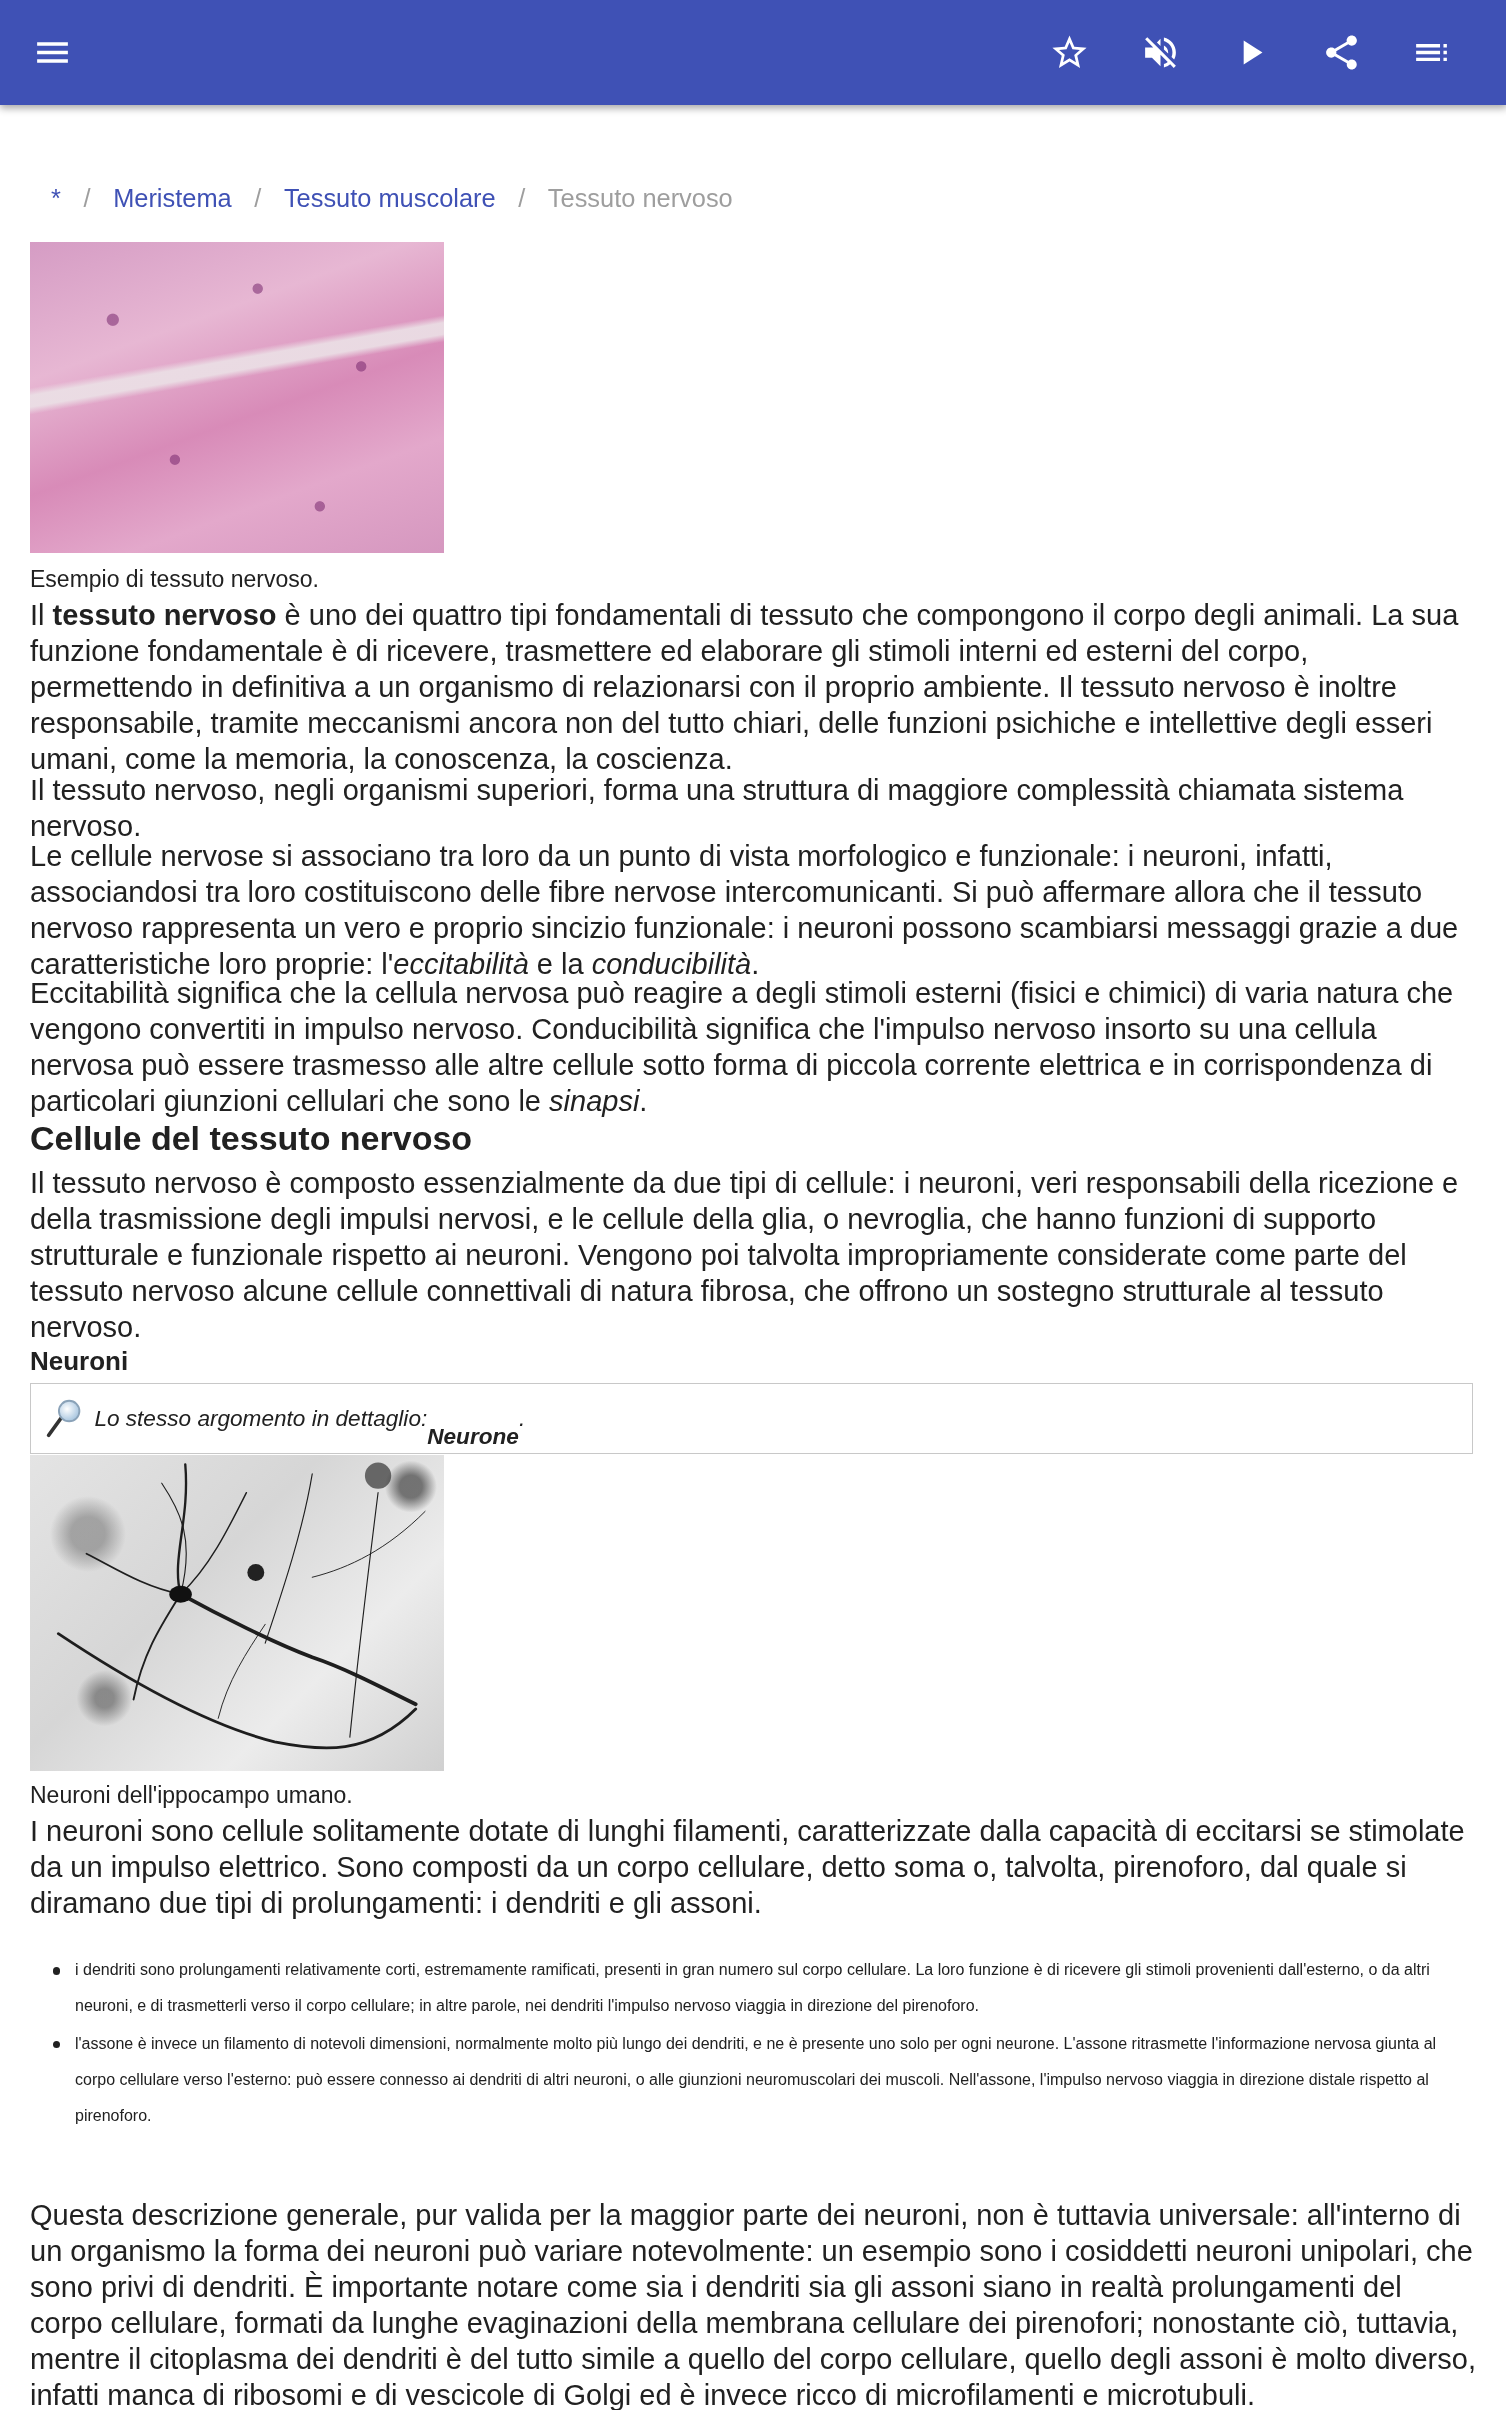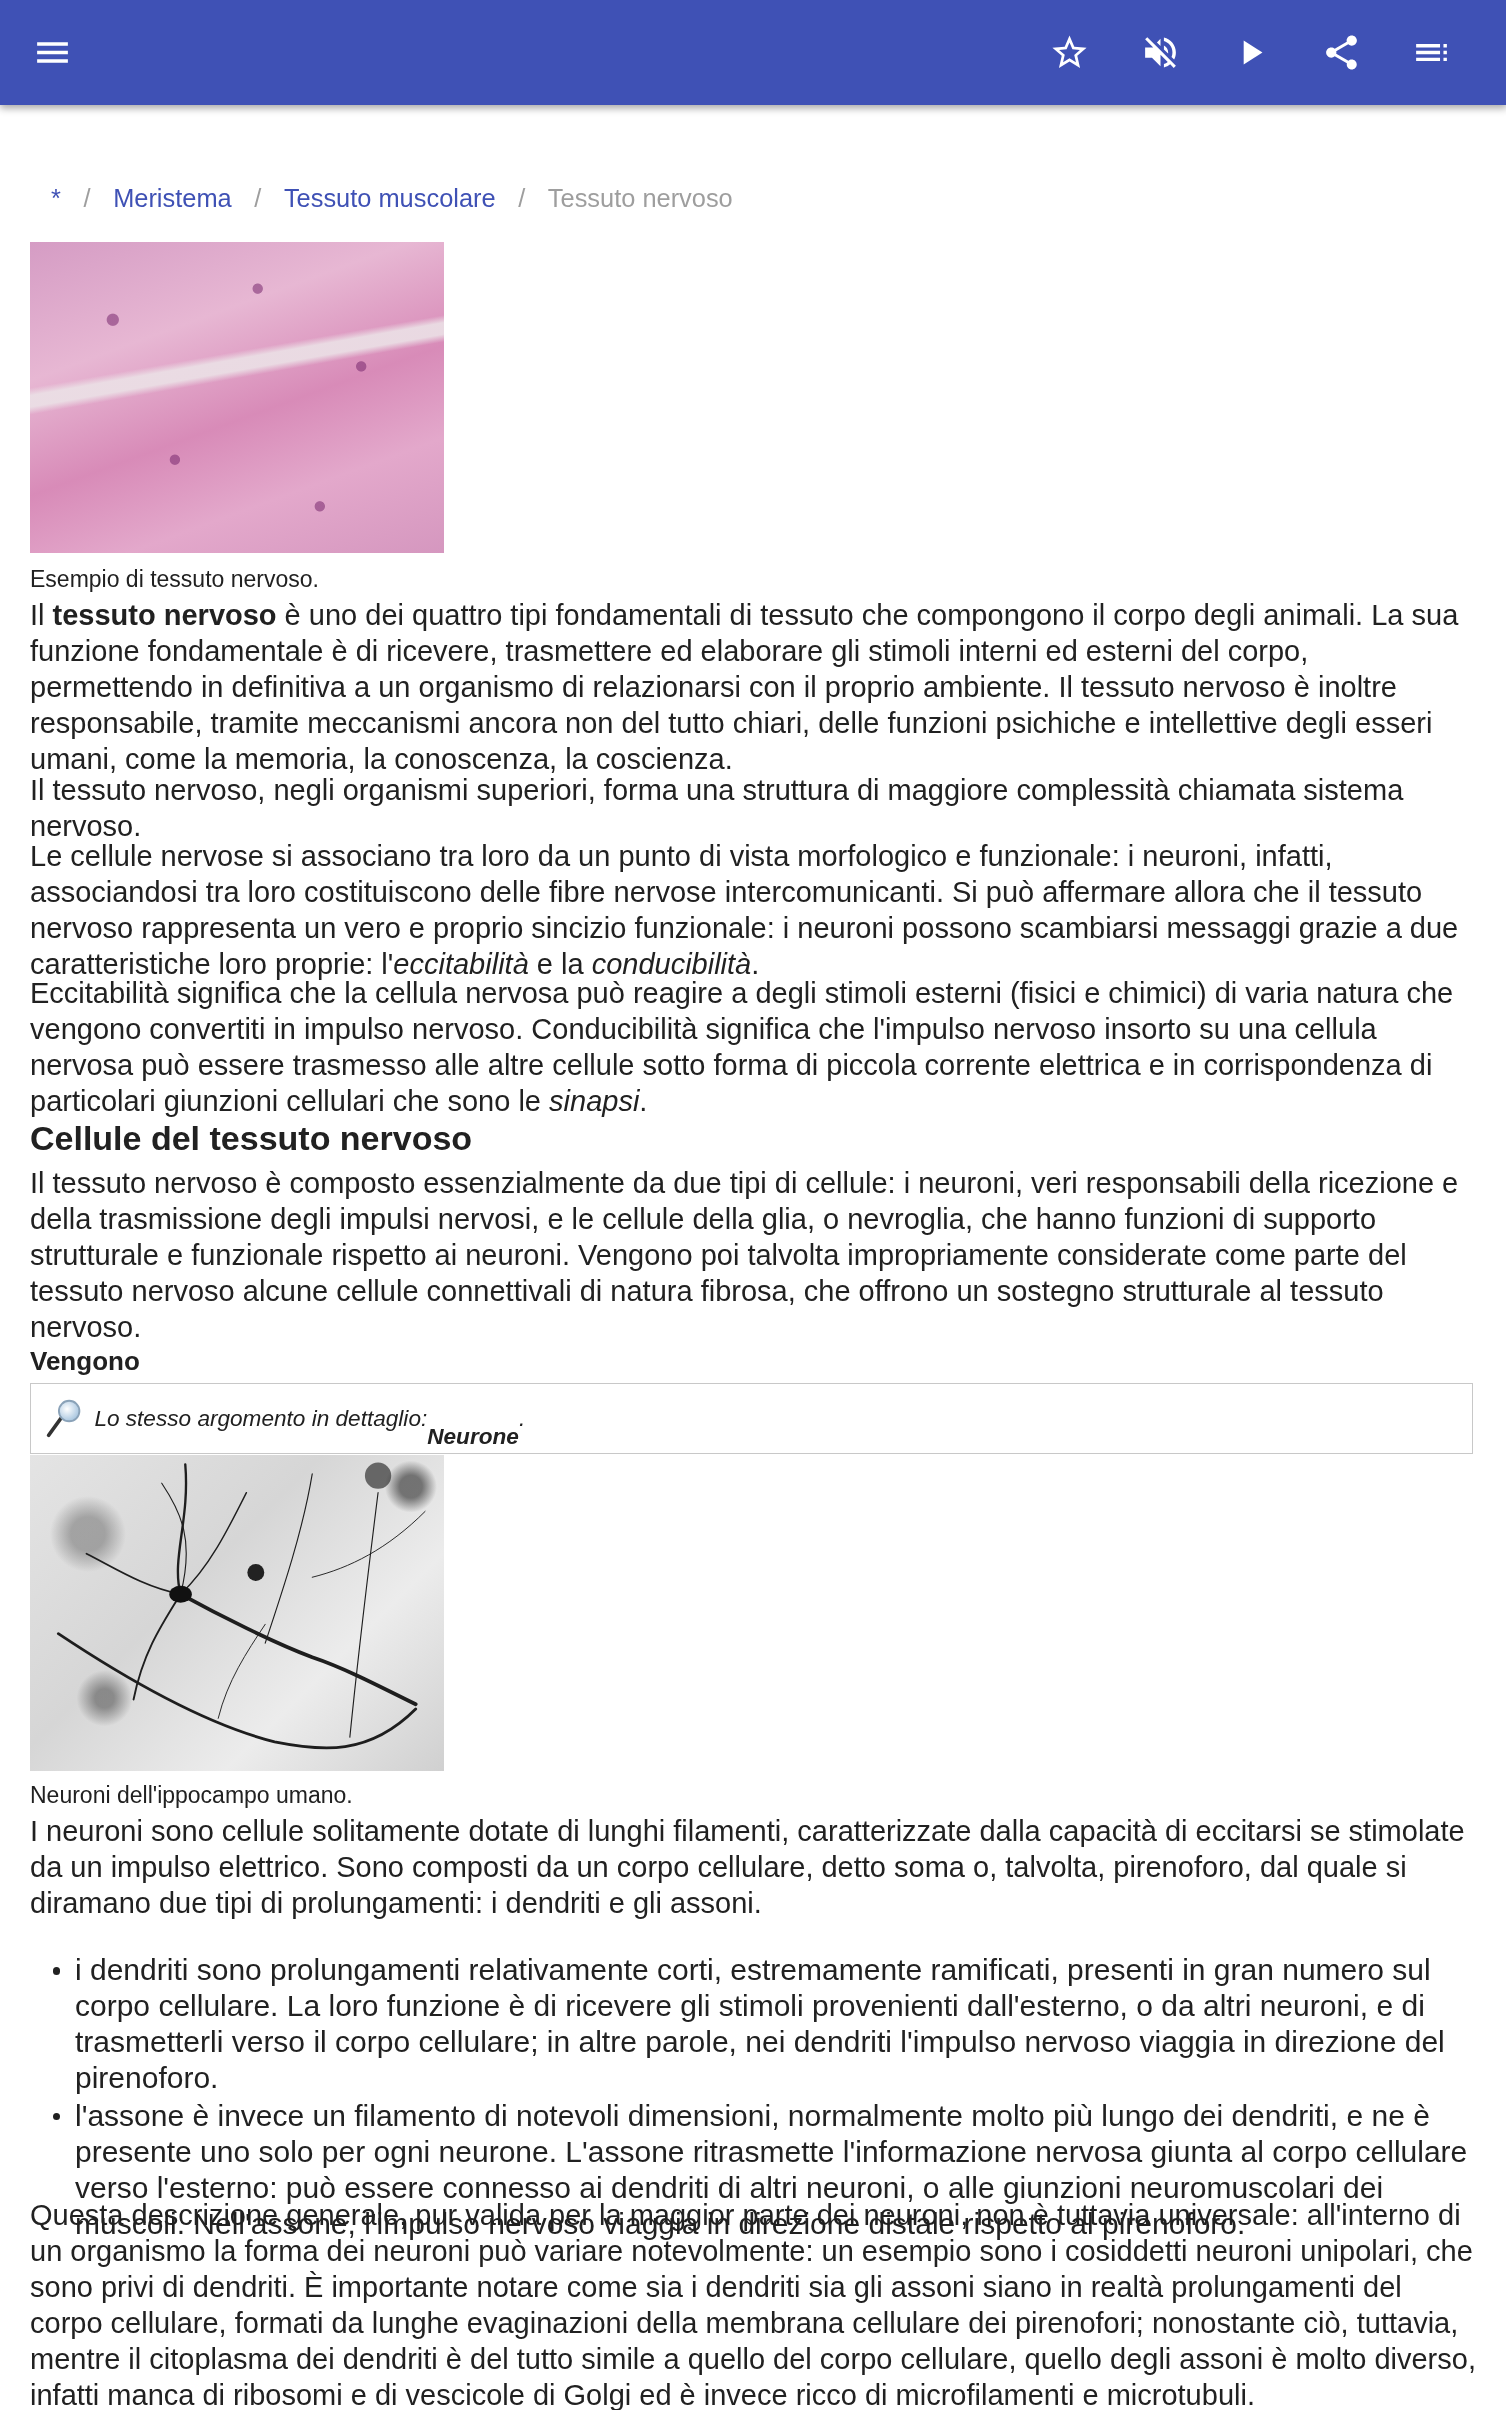--- a/index.html
+++ b/index.html
@@ -61,21 +61,21 @@
     .h2 { position: absolute; left: 0; font-size: 34px; font-weight: bold; line-height: 41px; margin: 0; }
     .h3 { position: absolute; left: 0; font-size: 26px; font-weight: bold; line-height: 34px; margin: 0; }
     .seealso {
       position: absolute; left: 0; top: 1278px; width: 1443px; height: 71px;
       border: 1.9px solid #c8c8c8; box-sizing: border-box;
       display: flex; align-items: center;
       font-size: 22.6px; font-style: italic;
     }
     .seealso .mag { width: 41px; height: 41px; margin: 0 9.4px 0 13px; }
     .seealso b { font-style: italic; margin-top: 36px; }
-    .list { position: absolute; left: 0; width: 1446px; margin: 0; padding: 0; list-style: none; font-size: 30px; line-height: 36px; }
+    .list { position: absolute; left: 0; width: 1446px; margin: 0; padding: 0; list-style: none; font-size: 16px; line-height: 36px; }
     .list li { position: relative; padding-left: 45px; margin-bottom: 0; }
     .list li::before {
       content: ""; position: absolute; left: 22.6px; top: 15px;
       width: 7.5px; height: 7.5px; border-radius: 50%; background: #212121;
     }
     .list li + li { margin-top: 1.9px; }
   </style>
 </head>
 <body>
 
@@ -126,21 +126,21 @@
   <p class="para" style="top:667px;">Il tessuto nervoso, negli organismi superiori, forma una struttura di maggiore complessità chiamata sistema nervoso.</p>
 
   <p class="para" style="top:733px;"><span>Le cellule nervose si associano tra loro da un punto di vista morfologico e funzionale: i neuroni, infatti, associandosi tra loro costituiscono delle fibre nervose intercomunicanti. Si può affermare allora che il tessuto nervoso rappresenta un vero e proprio sincizio funzionale: i neuroni possono scambiarsi messaggi grazie a due caratteristiche loro proprie: l'</span><i>eccitabilità</i><span> e la </span><i>conducibilità</i><span>.</span></p>
 
   <p class="para" style="top:870px;"><span>Eccitabilità significa che la cellula nervosa può reagire a degli stimoli esterni (fisici e chimici) di varia natura che vengono convertiti in impulso nervoso. Conducibilità significa che l'impulso nervoso insorto su una cellula nervosa può essere trasmesso alle altre cellule sotto forma di piccola corrente elettrica e in corrispondenza di particolari giunzioni cellulari che sono le </span><i>sinapsi</i><span>.</span></p>
 
   <h2 class="h2" style="top:1013px;">Cellule del tessuto nervoso</h2>
 
   <p class="para" style="top:1060px;">Il tessuto nervoso è composto essenzialmente da due tipi di cellule: i neuroni, veri responsabili della ricezione e della trasmissione degli impulsi nervosi, e le cellule della glia, o nevroglia, che hanno funzioni di supporto strutturale e funzionale rispetto ai neuroni. Vengono poi talvolta impropriamente considerate come parte del tessuto nervoso alcune cellule connettivali di natura fibrosa, che offrono un sostegno strutturale al tessuto nervoso.</p>
 
-  <h3 class="h3" style="top:1239px;">Vengono</h3>
+  <h3 class="h3" style="top:1239px;">Neuroni</h3>
 
   <div class="seealso">
     <svg class="mag" viewBox="0 0 44 44">
       <defs>
         <radialGradient id="lens" cx="40%" cy="40%" r="60%">
           <stop offset="0%" stop-color="#ffffff"></stop>
           <stop offset="100%" stop-color="#a9c6e0"></stop>
         </radialGradient>
       </defs>
       <line x1="18" y1="22" x2="5" y2="40" stroke="#333" stroke-width="4" stroke-linecap="round"></line>

